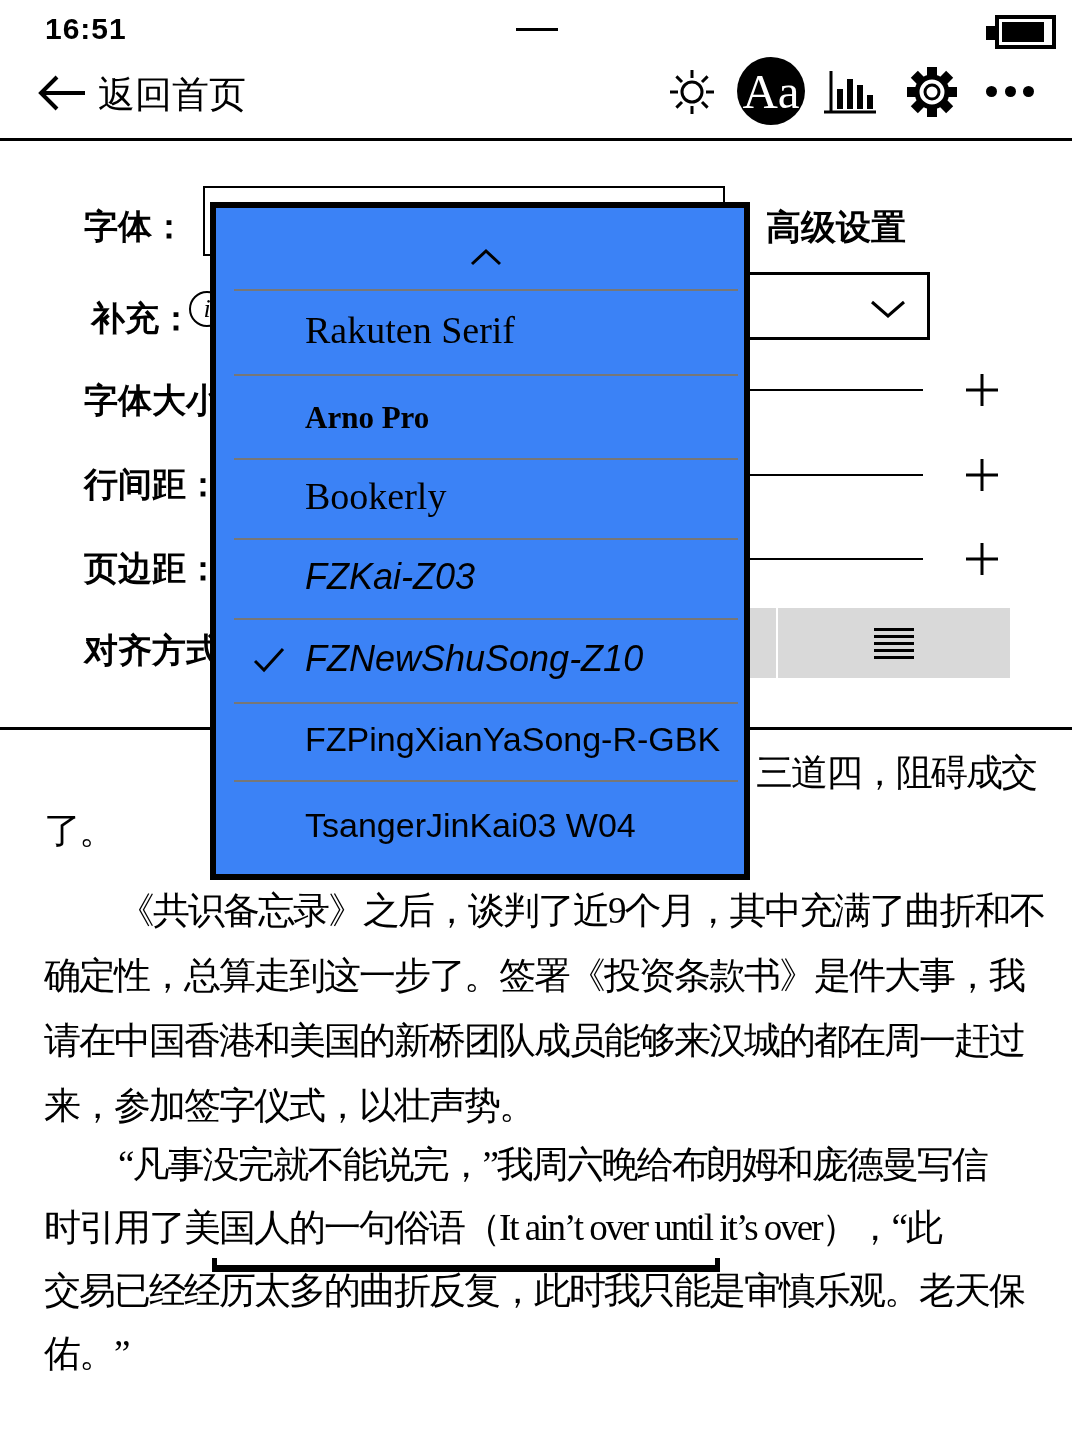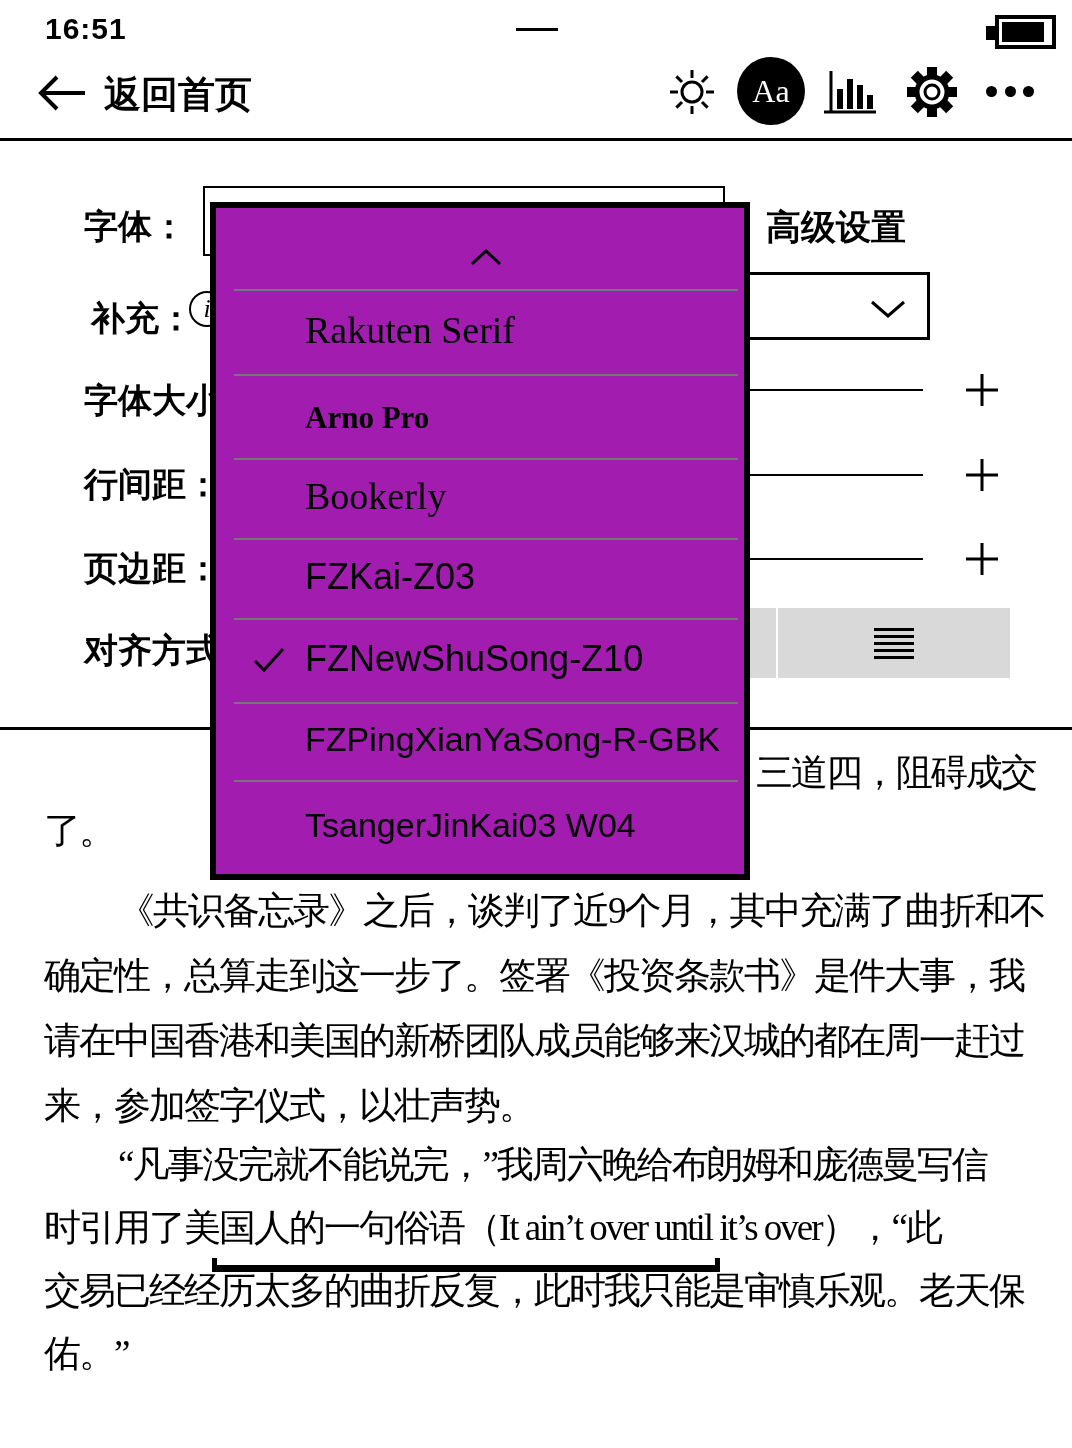--- a/index.html
+++ b/index.html
@@ -13,25 +13,25 @@
 
   
   .time { left:45px; top:12px; font-size:30px; font-weight:600; letter-spacing:1px; }
   .pull-handle { left:516px; top:28px; width:42px; height:3px; background:#000; }
   .battery { left:986px; top:15px; width:70px; height:36px; }
   .battery-nub { left:0; top:11px; width:9px; height:14px; background:#000; }
   .battery-body { left:9px; top:0; width:61px; height:34px; border:4px solid #000; background:#fff; }
   .battery-fill { left:3px; top:3px; width:42px; height:20px; background:#000; }
 
   
-  .hdr-title { left:104px; top:70px; font-size:37px; font-weight:700; }
+  .hdr-title { left:98px; top:70px; font-size:37px; font-weight:400; }
   .hdr-divider { left:0; top:138px; width:1072px; height:3px; background:#000; }
   .aa-badge { left:737px; top:57px; width:68px; height:68px; border-radius:50%;
     background:#000; color:#fff; display:flex; align-items:center; justify-content:center;
-    font-family:"Liberation Serif","DejaVu Serif",serif; font-size:32px; }
+    font-family:"Liberation Serif","DejaVu Serif",serif; font-size:49px; }
   .dots { left:986px; top:86px; width:48px; height:12px; display:flex; justify-content:space-between; }
   .dots i { width:11px; height:11px; border-radius:50%; background:#000; }
 
   
   .set-label { font-size:34px; font-weight:600; }
   .advanced { left:766px; top:204px; font-size:35px; font-weight:700; }
   .info-badge { left:189px; top:291px; width:36px; height:36px; border:2px solid #000;
     border-radius:50%; display:flex; align-items:center; justify-content:center;
     font-family:"Liberation Serif","DejaVu Serif",serif; font-style:italic; font-size:26px; }
   .select-box { border:3px solid #000; background:#fff; }
@@ -42,27 +42,27 @@
   .plus-btn { left:964px; width:36px; height:36px; }
   .align-btn { top:608px; height:70px; background:#d9d9d9; }
   .align-left-btn { left:560px; width:216px; }
   .align-justify-btn { left:778px; width:232px; display:flex; align-items:center; justify-content:center; }
   .justify-glyph { width:40px; }
   .justify-glyph i { display:block; width:40px; height:3px; background:#000; margin:0 0 4px 0; }
   .justify-glyph i:last-child { margin:0; }
   .panel-divider { left:0; top:727px; width:1072px; height:3px; background:#000; }
 
   
-  .dropdown { left:210px; top:202px; width:540px; height:678px; background:#a21caf;
+  .dropdown { left:210px; top:202px; width:540px; height:678px; background:#3b82f6;
     border:6px solid #000; z-index:10; }
   .dd-sep { position:absolute; left:18px; width:504px; height:2px; background:#777; }
   .dd-item { position:absolute; left:89px; white-space:nowrap; }
   .it-serif-lg { font-family:"Liberation Serif","DejaVu Serif",serif; font-size:38px; }
   .it-serif-sm { font-family:"Liberation Serif","DejaVu Serif",serif; font-size:31px; }
-  .it-sans    { font-size:36px; }
+  .it-sans    { font-size:36px;font-style:italic; }
   .it-sans-sm { font-size:34px; }
   .dd-check { position:absolute; left:36px; }
   .dd-chevron-up { position:absolute; left:254px; top:40px; }
 
   
   .book-line { position:absolute; font-family:"Liberation Serif","DejaVu Serif",serif;
     font-size:37px; letter-spacing:-2px; white-space:nowrap; color:#000; }
   .indent { padding-left:74px; }
   .ghost-bracket { left:212px; top:1258px; width:508px; height:14px;
     border-left:5px solid #000; border-right:5px solid #000; border-bottom:7px solid #000; }

